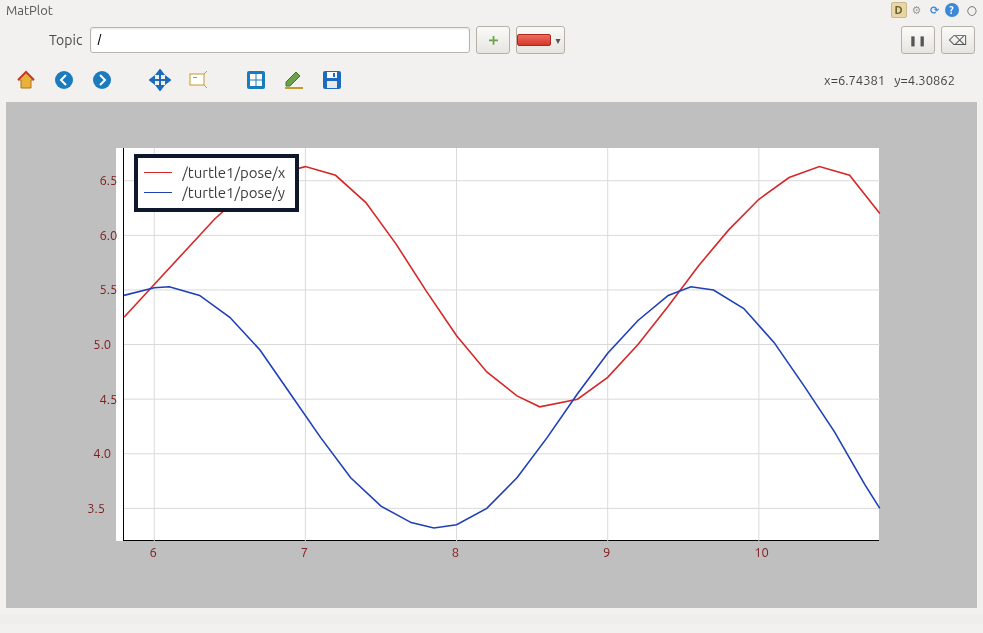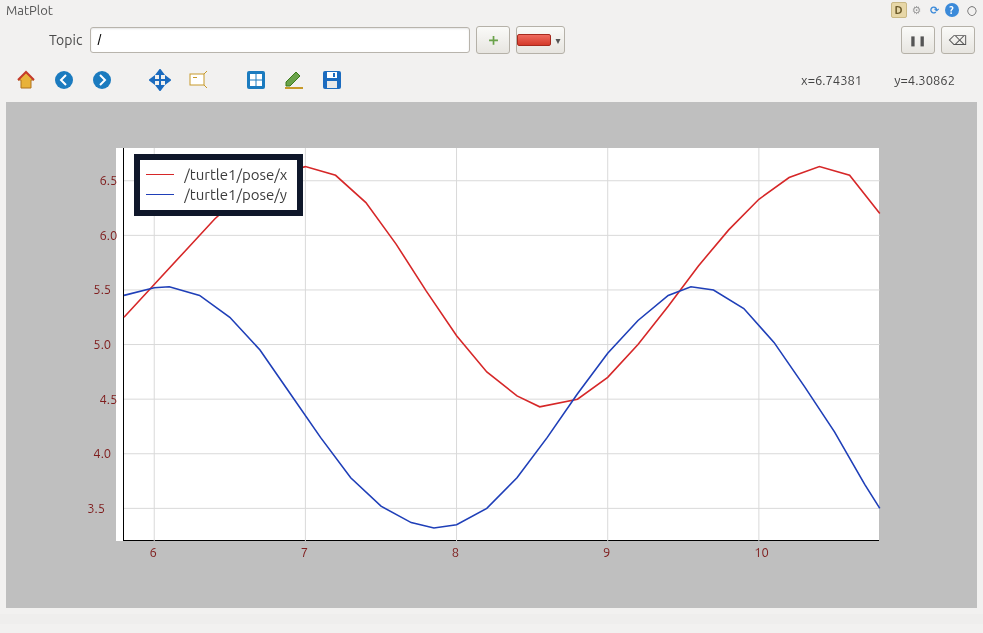--- a/index.html
+++ b/index.html
@@ -82,21 +82,21 @@
   }
   .tool {
     width: 28px; height: 28px;
     display:flex; align-items:center; justify-content:center;
     cursor:pointer;
   }
   .toolbar .group-gap { width: 10px; }
   .coord-readout {
     margin-left:auto;
     display:flex;
-    gap: 32px;
+    gap: 9px;
     font-size:13px;
     color:#444;
     padding-right: 16px;
   }
 
   
   .canvas-wrap {
     margin: 0 6px 6px 6px;
     background:#bfbfbf;
     height: 506px;
@@ -110,21 +110,21 @@
   .axes {
     position:absolute;
     border-left:1px solid #000;
     border-bottom:1px solid #000;
     background:#fff;
   }
   .ticklbl { position:absolute; font-size:13px; color:#7f1d1d; }
   .legend {
     position:absolute;
     background:#fff;
-    border:6px solid #0f172a;
+    border:4px solid #0f172a;
     padding:4px 10px 6px 6px;
     font-size:15px;
   }
   .legend-row { display:flex; align-items:center; gap:10px; height:20px;}
   .legend-swatch { width:28px; height:0; border-top:1.5px solid; }
 
   .bottom-strip {
     height: 10px;
     background:#efeeed;
   }
@@ -258,19 +258,19 @@
   <div id="ticklabels">
       <div class="ticklbl" style="left:142.51280000000003px;top:442.48px;">6</div>
       <div class="ticklbl" style="left:293.6768px;top:442.48px;">7</div>
       <div class="ticklbl" style="left:444.84079999999994px;top:442.48px;">8</div>
       <div class="ticklbl" style="left:596.0047999999999px;top:442.48px;">9</div>
       <div class="ticklbl" style="left:747.1687999999999px;top:442.48px;">10</div>
       <div class="ticklbl" style="width:30px;left:80.28px;top:397.72px;">3.5</div>
       <div class="ticklbl" style="text-align:center;width:30px;left:80.28px;top:343.12px;">4.0</div>
       <div class="ticklbl" style="text-align:right;width:30px;left:80.28px;top:288.52px;">4.5</div>
       <div class="ticklbl" style="text-align:center;width:30px;left:80.28px;top:233.92000000000002px;">5.0</div>
-      <div class="ticklbl" style="text-align:center;width:30px;left:80.28px;top:179.32px;">5.5</div>
+      <div class="ticklbl" style="text-align:right;width:30px;left:80.28px;top:179.32px;">5.5</div>
       <div class="ticklbl" style="text-align:right;width:30px;left:80.28px;top:124.72000000000003px;">6.0</div>
       <div class="ticklbl" style="text-align:right;width:30px;left:80.28px;top:70.11999999999999px;">6.5</div>
     </div>
 </div>
 
 <div class="bottom-strip"></div>
 
 </body></html>

